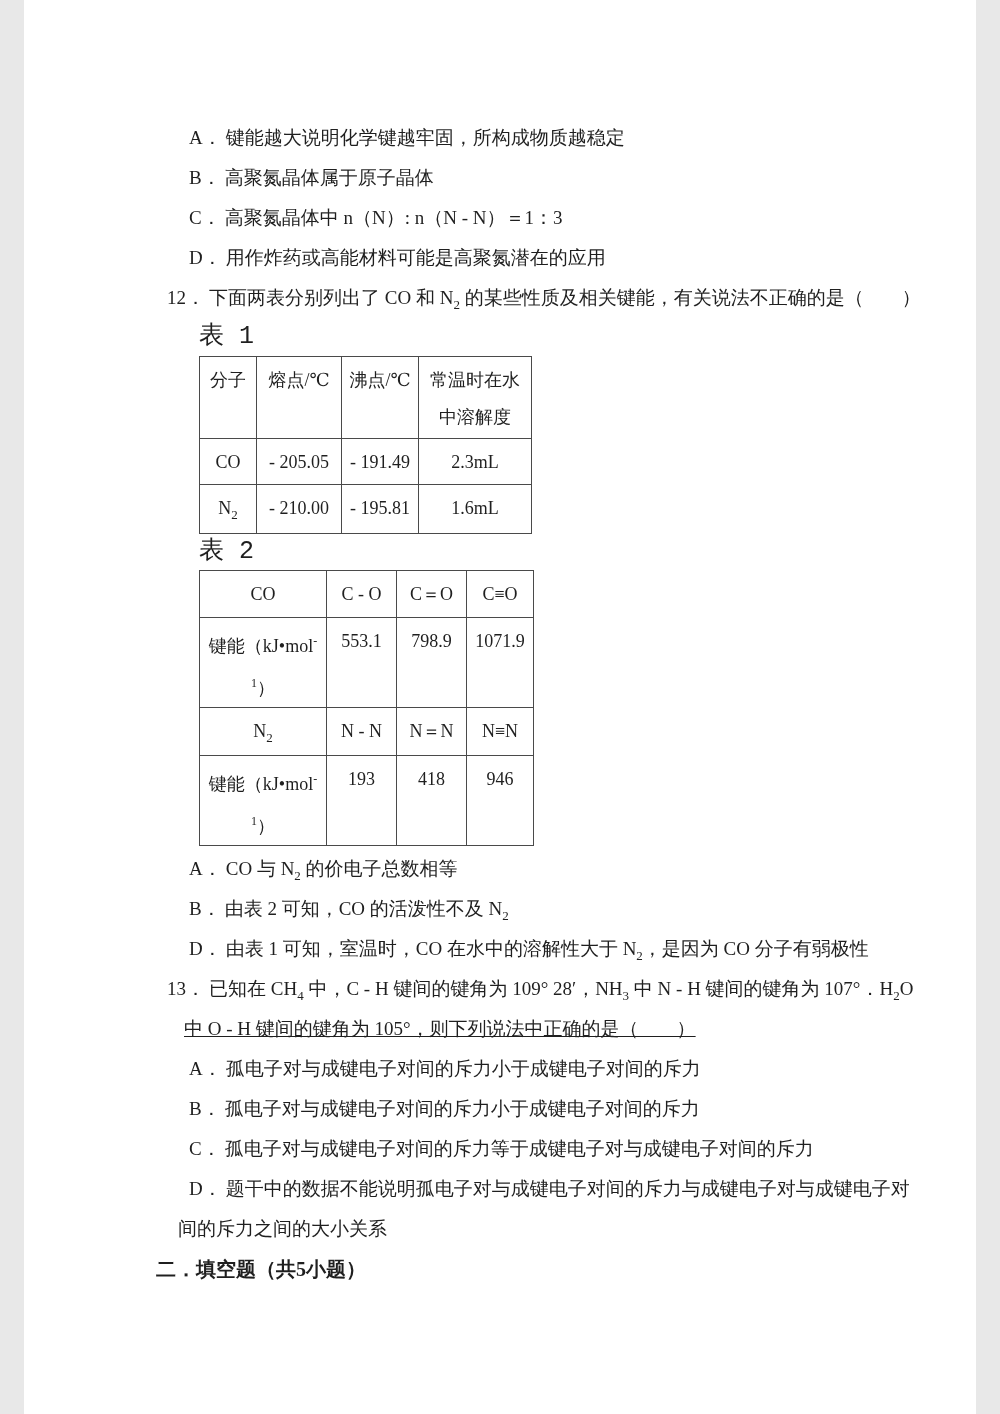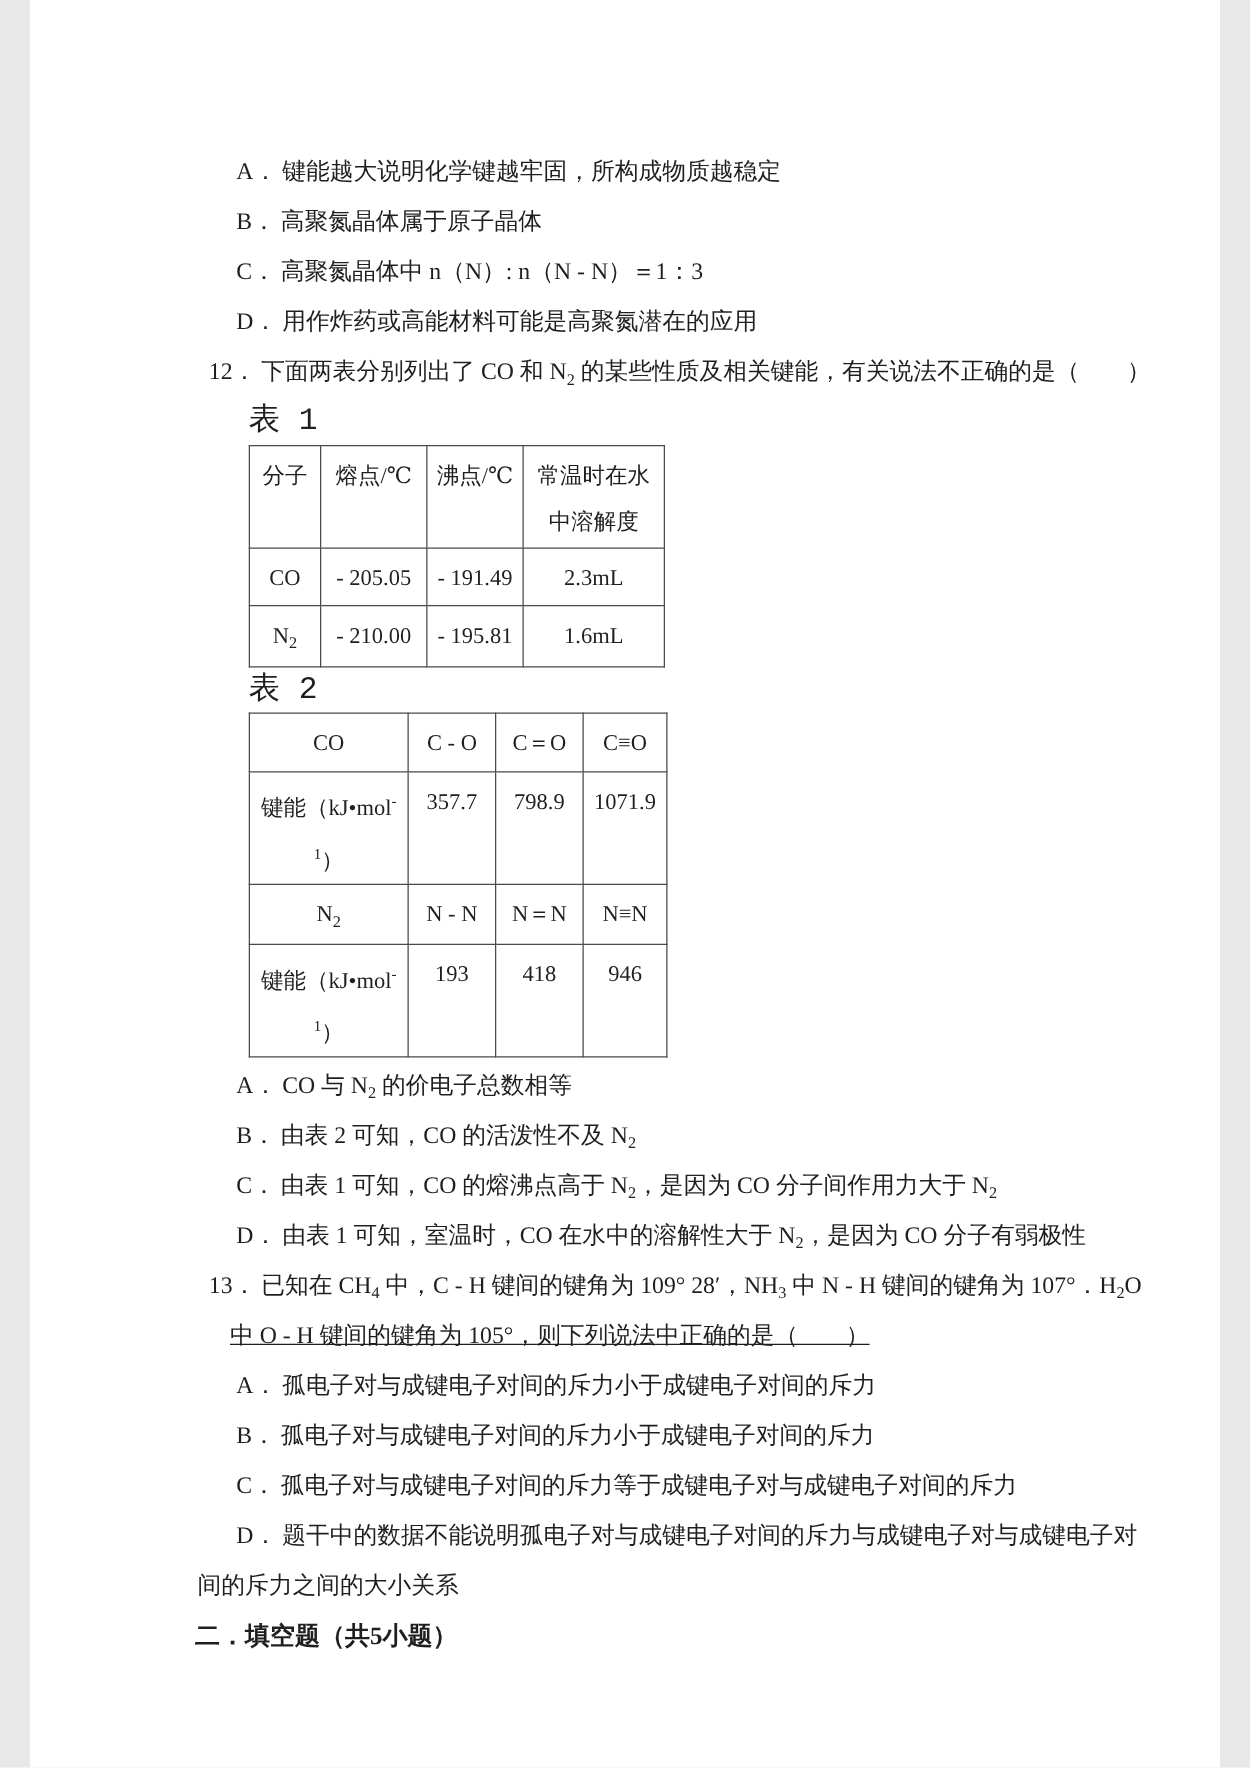--- a/index.html
+++ b/index.html
@@ -23,21 +23,21 @@
     padding:118px 60px 0 132px;
   }
   .line{
     height:40px;
     line-height:40px;
     font-size:19px;
     white-space:nowrap;
   }
   .opt{padding-left:33px;}
   .q{padding-left:11px;}
-  .cont{padding-left:2px;}
+  .cont{padding-left:2px;margin-left:20px;}
   .q13-line2{padding-left:28px;text-decoration:underline;}
   .caption{padding-left:43px;font-size:25px;font-family:Liberation Mono, monospace;}
   .caption-t1{height:38px;line-height:38px;}
   .caption-t2{height:36px;line-height:36px;}
   .opt-label{margin-right:4px;}
   .q-num{margin-right:4px;}
   .section-heading{
     font-weight:bold;
     font-size:20px;
     padding-left:0;
@@ -125,21 +125,21 @@
         </colgroup>
       <tbody>
           <tr style="height:47px">
         <td>CO</td>
         <td>C - O</td>
         <td>C＝O</td>
         <td>C≡O</td>
       </tr>
       <tr style="height:82px">
         <td>键能（kJ•mol<sup>-</sup><br><sup>1</sup>）</td>
-        <td>357.7</td>
+        <td>553.1</td>
         <td>798.9</td>
         <td>1071.9</td>
       </tr>
       <tr style="height:45px">
         <td>N<sub>2</sub></td>
         <td>N - N</td>
         <td>N＝N</td>
         <td>N≡N</td>
       </tr>
       <tr style="height:80px">
@@ -149,23 +149,20 @@
         <td>946</td>
       </tr>
     </tbody>
       </table>
 
     <div class="line opt" style="margin-top:3px">
       <span class="opt-label">A．</span><span class="opt-text">CO 与 N<sub>2</sub> 的价电子总数相等</span>
     </div>
     <div class="line opt">
       <span class="opt-label">B．</span><span class="opt-text">由表 2 可知，CO 的活泼性不及 N<sub>2</sub></span>
-    </div>
-    <div class="line opt">
-      <span class="opt-label">C．</span><span class="opt-text">由表 1 可知，CO 的熔沸点高于 N<sub>2</sub>，是因为 CO 分子间作用力大于 N<sub>2</sub></span>
     </div>
     <div class="line opt">
       <span class="opt-label">D．</span><span class="opt-text">由表 1 可知，室温时，CO 在水中的溶解性大于 N<sub>2</sub>，是因为 CO 分子有弱极性</span>
     </div>
 
     <div class="line q">
       <span class="q-num">13．</span><span class="q-text">已知在 CH<sub>4</sub> 中，C - H 键间的键角为 109° 28′，NH<sub>3</sub> 中 N - H 键间的键角为 107°．H<sub>2</sub>O</span>
     </div>
     <div class="line q13-line2">
       <span class="q-text">中 O - H 键间的键角为 105°，则下列说法中正确的是（　　）</span>

